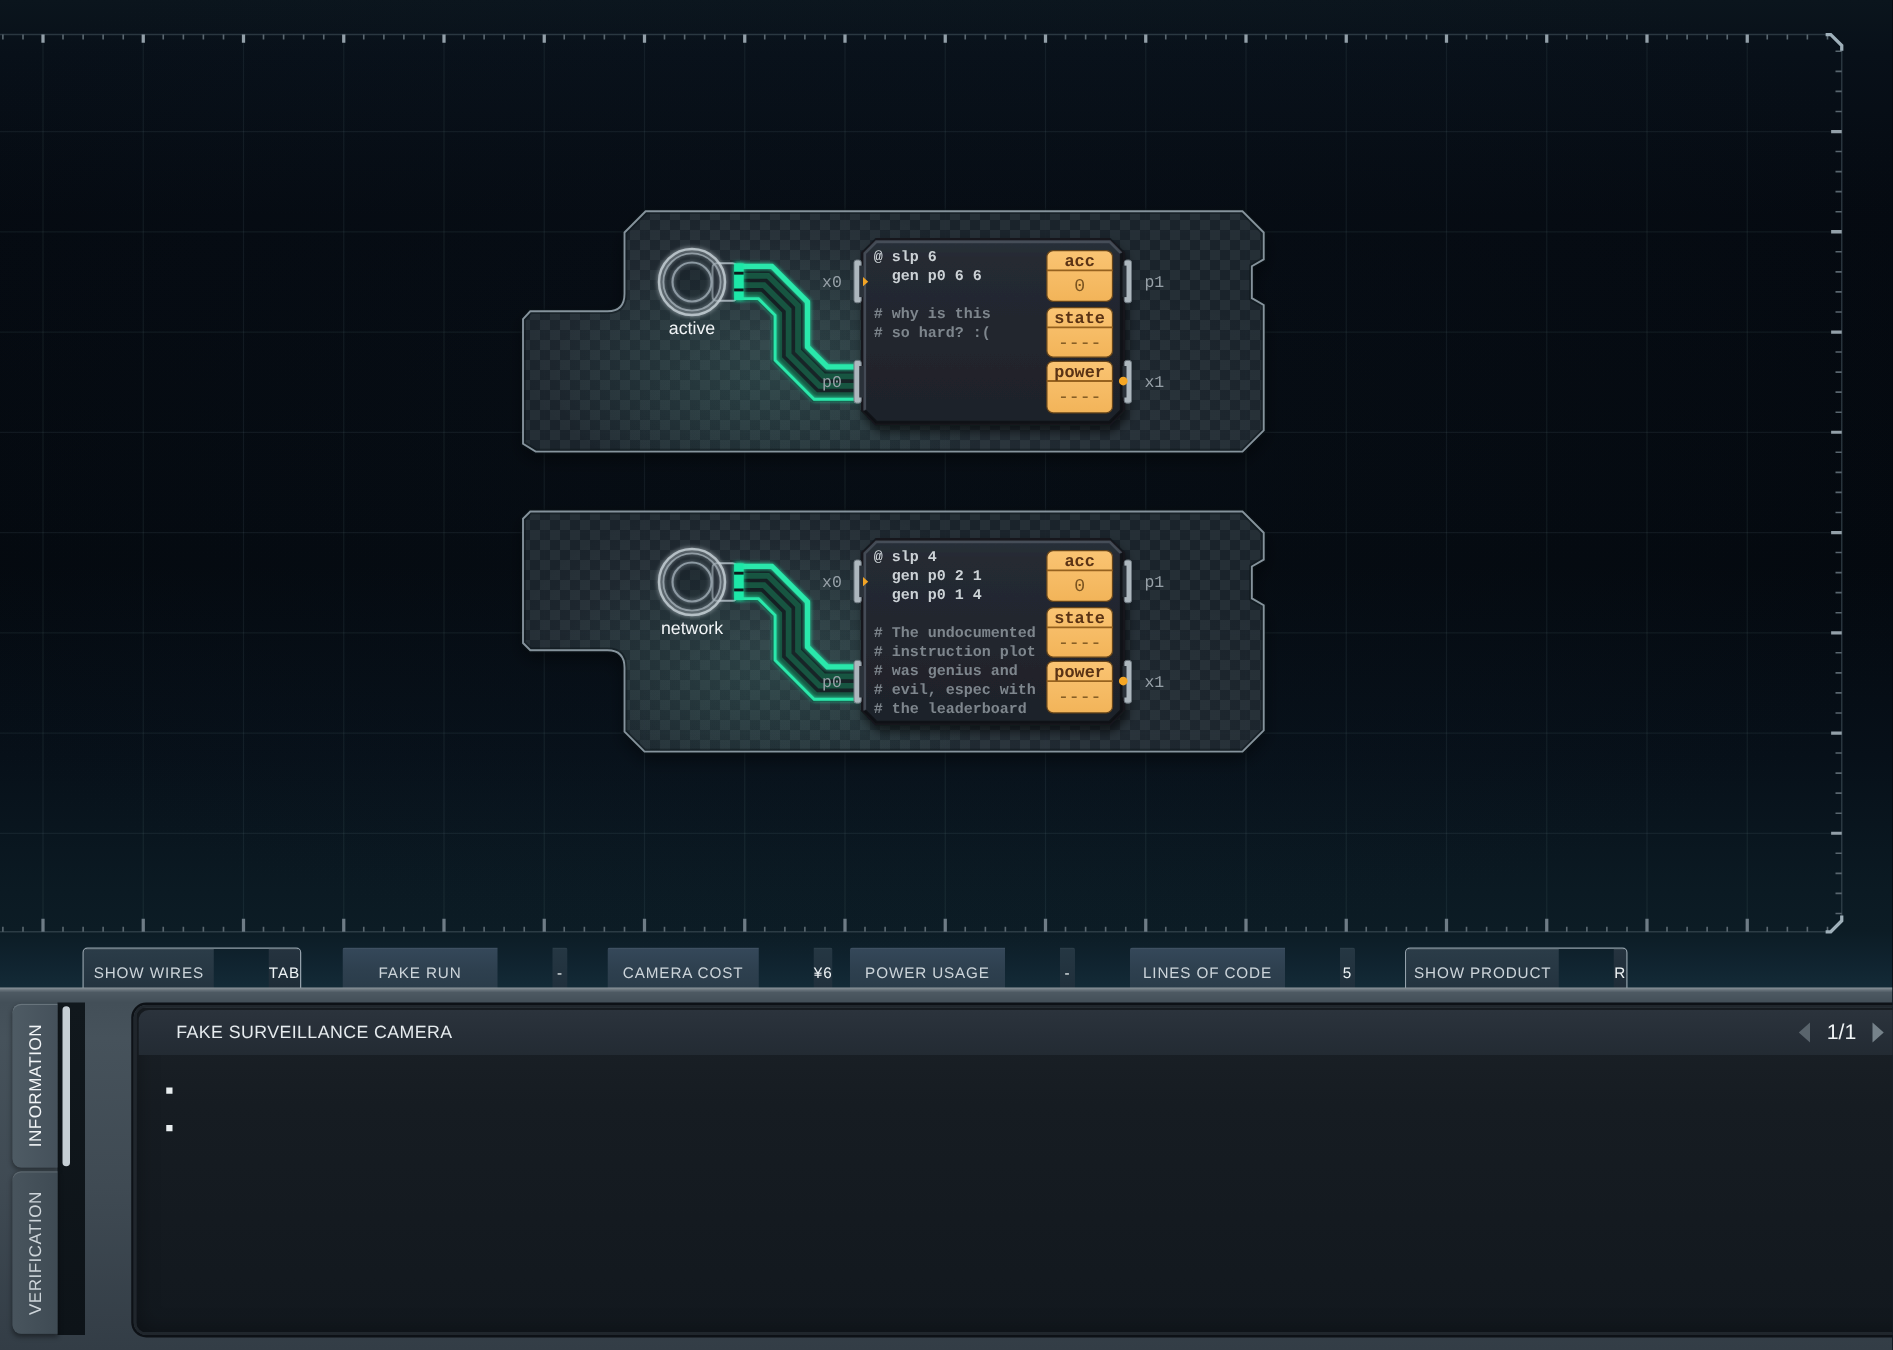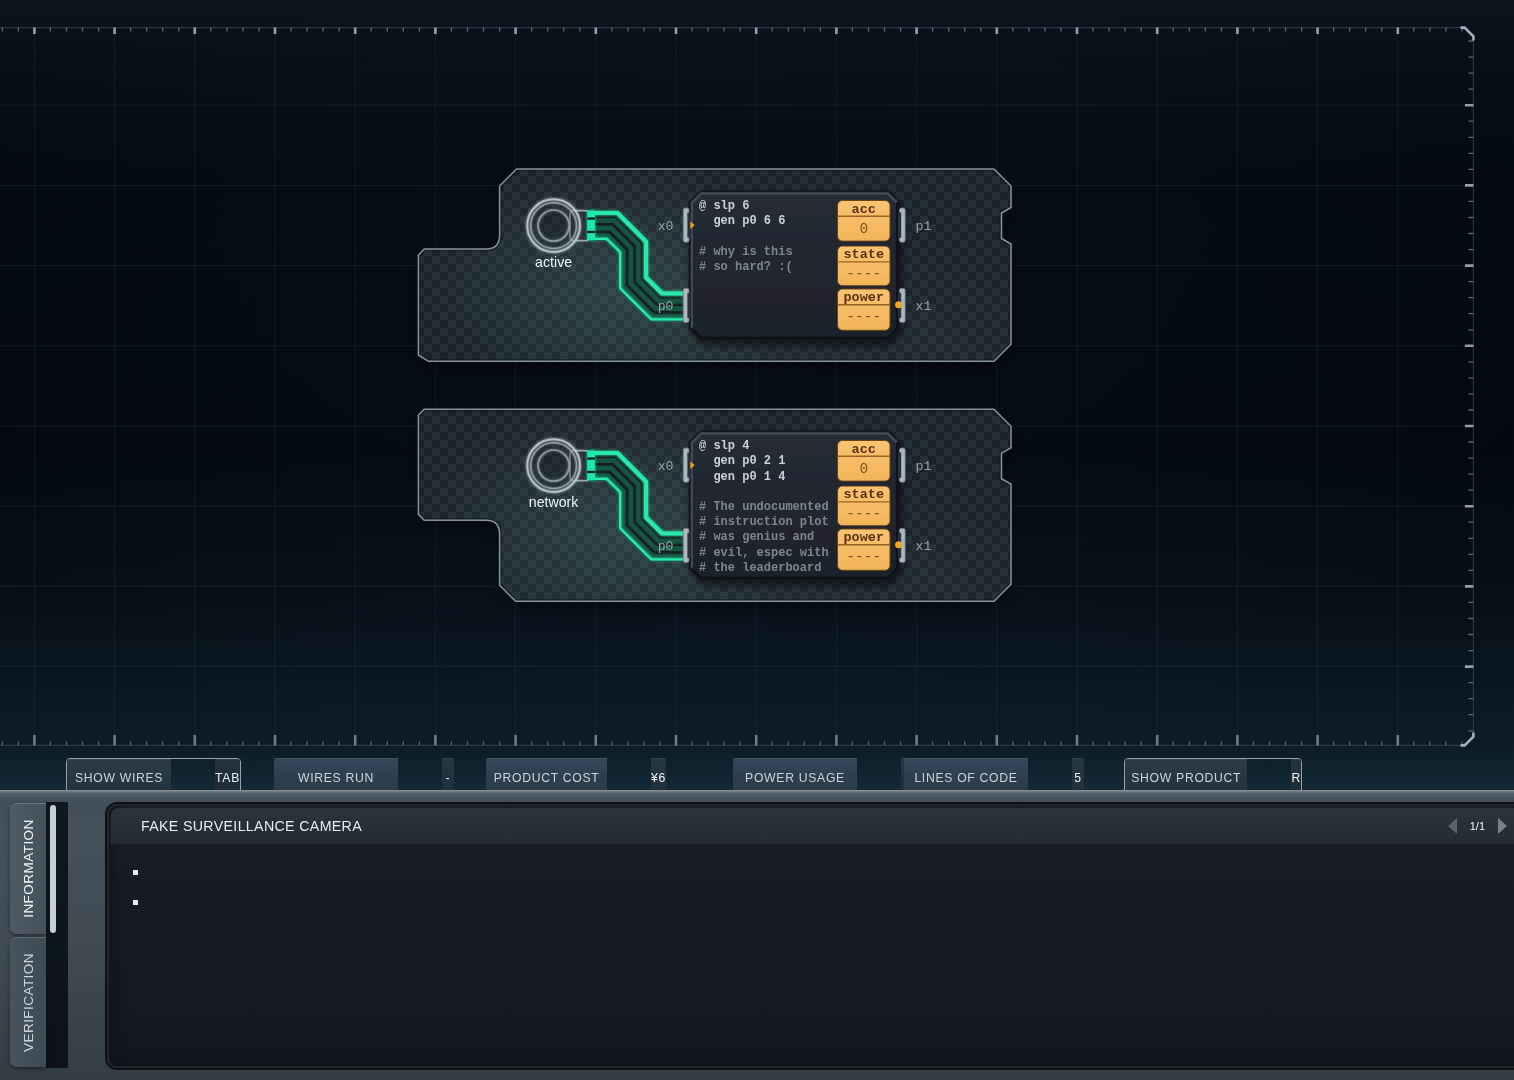--- a/index.html
+++ b/index.html
@@ -16,21 +16,21 @@
 #panel { position:absolute; left:0; top:790px; width:1514px; height:290px;
   background:linear-gradient(180deg,#8e989e 0,#67727a 2px,#4d5962 4px,#434f58 12px,#46525b 40px,#3f4a53 160px,#333d46 100%); }
 #content { position:absolute; left:68px; top:804px; width:1436px; height:264px;
   background:linear-gradient(180deg,#1b2127 0%,#161c22 30%,#12181e 100%);
   border-radius:10px; border:2px solid #20262c; box-shadow:0 0 0 2px #0d1116, inset 0 0 18px rgba(0,0,0,0.35);margin-left:39px; }
 #titlebar { position:absolute; left:2px; top:2px; width:1428px; height:36px;
   background:linear-gradient(180deg,#2b333c 0%,#262e37 60%,#232b33 100%);
   border-radius:8px 8px 0 0; display:flex; align-items:center; }
 #title { margin-left:30px; font-size:14.2px; letter-spacing:0.35px; color:#e6ebee; }
 #pager { position:absolute; right:32px; top:0; height:36px; display:flex; align-items:center; gap:13px; }
-#pager .pg { font-size:11px; color:#f0f4f6; }
+#pager .pg { font-size:17px; color:#f0f4f6; }
 .arrow { width:0; height:0; border-top:8px solid transparent; border-bottom:8px solid transparent; }
 .arrow.l { border-right:9px solid #59646c; }
 .arrow.r { border-left:9px solid #76828a; }
 .bullet { position:absolute; width:5px; height:5px; background:#e8edef; }
 .btxt { position:absolute; left:113px; font-size:13.8px; color:#e9edef; line-height:18.5px; }
 .tab { position:absolute; left:10px; width:36px; border-radius:7px 0 0 7px;
   display:flex; align-items:center; justify-content:center; }
 .tab span { transform:rotate(-90deg); white-space:nowrap; font-size:13.6px; letter-spacing:0.4px; }
 #tab-info { top:803px; height:131px; background:linear-gradient(90deg,#4e5b64 0%,#45515b 100%);
   box-shadow:inset 0 1px 0 #68747c, 0 2px 4px rgba(0,0,0,.4); color:#f2f5f7; }
@@ -278,28 +278,28 @@
         <text x="673.5" y="469.8" text-anchor="end" font-family="Liberation Mono, monospace" font-size="13.2" fill="#97a1a8">x0</text>
         <text x="673.5" y="549.8" text-anchor="end" font-family="Liberation Mono, monospace" font-size="13.2" fill="#97a1a8">p0</text>
         <text x="915.5" y="469.8" font-family="Liberation Mono, monospace" font-size="13.2" fill="#97a1a8">p1</text>
         <text x="915.5" y="549.8" font-family="Liberation Mono, monospace" font-size="13.2" fill="#97a1a8">x1</text>
       </svg></div>
 <div class="btn bordered" style="left:66px;width:175px">
       <span class="bl" style="width:122px">SHOW WIRES</span>
       <span class="bk">TAB</span>
     </div>
     <div class="btn" style="left:274px;width:180px">
-      <span class="bl" style="width:124px">WIRES RUN</span>
+      <span class="bl" style="width:124px">FAKE RUN</span>
       <span class="bk">-</span>
     </div>
     <div class="btn" style="left:486px;width:180px">
-      <span class="bl" style="width:124px">PRODUCT COST</span>
+      <span class="bl" style="width:124px">CAMERA COST</span>
       <span class="bk">¥6</span>
     </div>
-    <div class="btn" style="left:733px;width:180px">
+    <div class="btn" style="left:680px;width:180px">
       <span class="bl" style="width:124px">POWER USAGE</span>
       <span class="bk">-</span>
     </div>
     <div class="btn" style="left:904px;width:180px">
       <span class="bl" style="width:124px">LINES OF CODE</span>
       <span class="bk">5</span>
     </div>
     <div class="btn bordered" style="left:1124px;width:178px">
       <span class="bl" style="width:128px">SHOW PRODUCT</span>
       <span class="bk">R</span>

